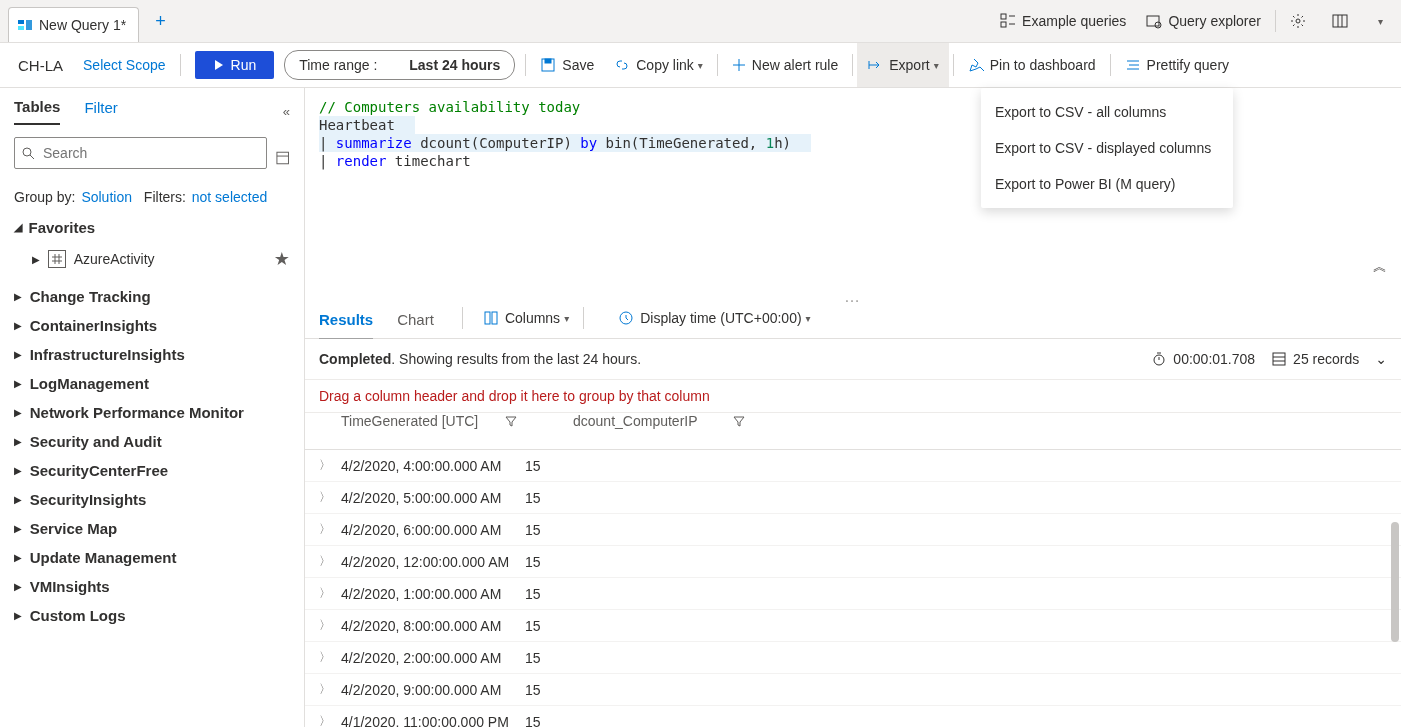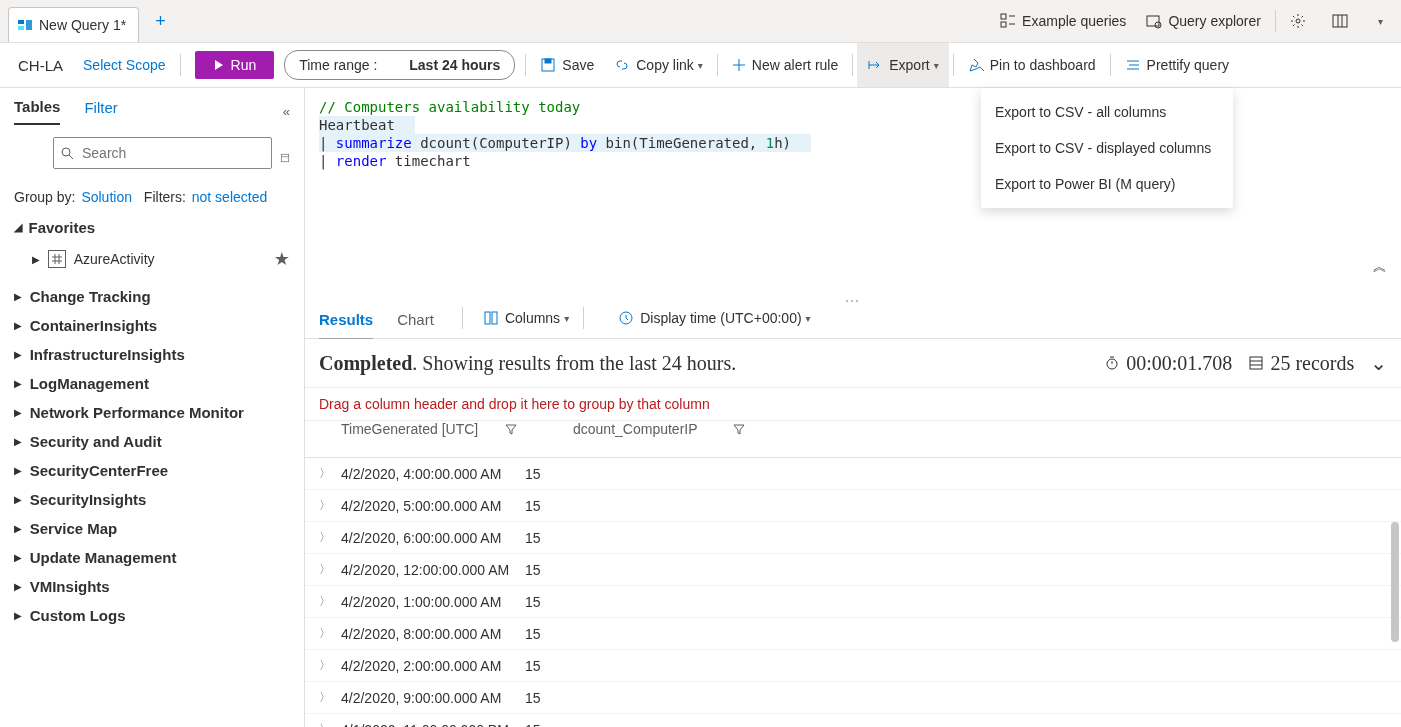--- a/index.html
+++ b/index.html
@@ -9,21 +9,21 @@
 .tab .qicon{width:16px;height:16px;margin-right:6px;}
 .addtab{margin-left:10px;color:#0078d4;font-size:18px;font-weight:normal;cursor:pointer;padding:0 6px;}
 .topbar-spacer{flex:1;}
 .topbtn{display:flex;align-items:center;padding:0 10px;height:42px;color:#323130;cursor:pointer;font-size:14px;}
 .topbtn svg{margin-right:6px;}
 .vdiv{width:1px;height:22px;background:#d2d0ce;margin:0 4px;}
 
 .toolbar{height:44px;border-bottom:1px solid #e1dfdd;display:flex;align-items:center;padding:0 8px;}
 .ws{font-size:15px;padding:0 10px;color:#323130;}
 .scope{color:#0078d4;padding:0 10px;cursor:pointer;}
-.run{background:#a21caf;color:#fff;border:none;border-radius:2px;height:28px;padding:0 18px;display:flex;align-items:center;font-size:14px;cursor:pointer;margin:0 10px;}
+.run{background:#1d4ed8;color:#fff;border:none;border-radius:2px;height:28px;padding:0 18px;display:flex;align-items:center;font-size:14px;cursor:pointer;margin:0 10px;}
 .run svg{margin-right:6px;}
 .pill{border:1px solid #8a8886;border-radius:14px;height:28px;display:flex;align-items:center;padding:0 14px;font-size:14px;color:#323130;cursor:pointer;margin-right:6px;gap:28px;}
 .tbtn{display:flex;align-items:center;padding:0 10px;height:44px;color:#323130;cursor:pointer;font-size:14px;position:relative;}
 .tbtn svg{margin-right:6px;}
 .tbtn.active{background:#edebe9;}
 .chev{margin-left:4px;font-size:10px;color:#605e5c;}
 
 .body{display:flex;height:calc(727px - 42px - 44px);}
 .sidebar{width:305px;border-right:1px solid #e1dfdd;padding:10px 14px 0 14px;box-sizing:border-box;overflow:hidden;}
 .sbtabs{display:flex;align-items:center;margin-bottom:12px;}
@@ -56,21 +56,21 @@
 .dots{text-align:center;color:#a19f9d;font-size:16px;letter-spacing:2px;height:10px;}
 
 .subtabs{display:flex;align-items:center;border-bottom:1px solid #e1dfdd;padding:0 14px;height:40px;}
 .subtab{padding:0 0 10px 0;margin-right:24px;font-size:15px;cursor:pointer;color:#605e5c;height:30px;display:flex;align-items:flex-end;}
 .subtab.active{color:#0078d4;border-bottom:1px solid #a3a3a3;font-weight:600;}
 .colbtn{display:flex;align-items:center;color:#323130;cursor:pointer;margin-left:16px;}
 .colbtn svg{margin-right:6px;}
 .dispbtn{display:flex;align-items:center;color:#323130;cursor:pointer;margin-left:20px;}
 .dispbtn svg{margin-right:6px;}
 
-.status{display:flex;align-items:center;padding:12px 14px;font-size:20px;font-family:Liberation Serif, serif;}
+.status{display:flex;align-items:center;padding:12px 14px;font-size:14px;}
 .status b{font-weight:600;}
 .status-spacer{flex:1;}
 .sitem{display:flex;align-items:center;margin-left:16px;color:#323130;}
 .sitem svg{margin-right:6px;}
 
 .groupbar{background:#fff;border-top:1px solid #edebe9;border-bottom:1px solid #edebe9;padding:8px 14px;color:#b91c1c;font-size:14px;}
 
 .thead{display:flex;align-items:flex-start;border-bottom:1px solid #e1dfdd;height:36px;padding-left:36px;gap:48px;}
 .th{display:flex;align-items:center;color:#605e5c;font-size:14px;}
 .th1{width:184px;}
@@ -201,21 +201,21 @@
 </div>
 
 <div class="body">
 
   <div class="sidebar">
     <div class="sbtabs">
       <div class="sbtab active">Tables</div>
       <div class="sbtab" style="color:#0078d4">Filter</div>
       <div class="collapse">«</div>
     </div>
-    <div style="display:flex;align-items:center;gap:8px;margin-bottom:10px;margin-left:39px;">
+    <div style="display:flex;align-items:center;gap:8px;margin-bottom:10px;">
       <div class="search">
         <svg width="14" height="14" viewBox="0 0 14 14" fill="none" stroke="#605e5c">
             <circle cx="6" cy="6" r="4"></circle>
             <line x1="9" y1="9" x2="13" y2="13"></line>
           </svg>
         <input placeholder="Search" style="">
       </div>
       <svg width="16" height="16" viewBox="0 0 16 16" fill="none" stroke="#605e5c">
           <rect x="2" y="2" width="12" height="12"></rect>
           <line x1="2" y1="6" x2="14" y2="6"></line>

